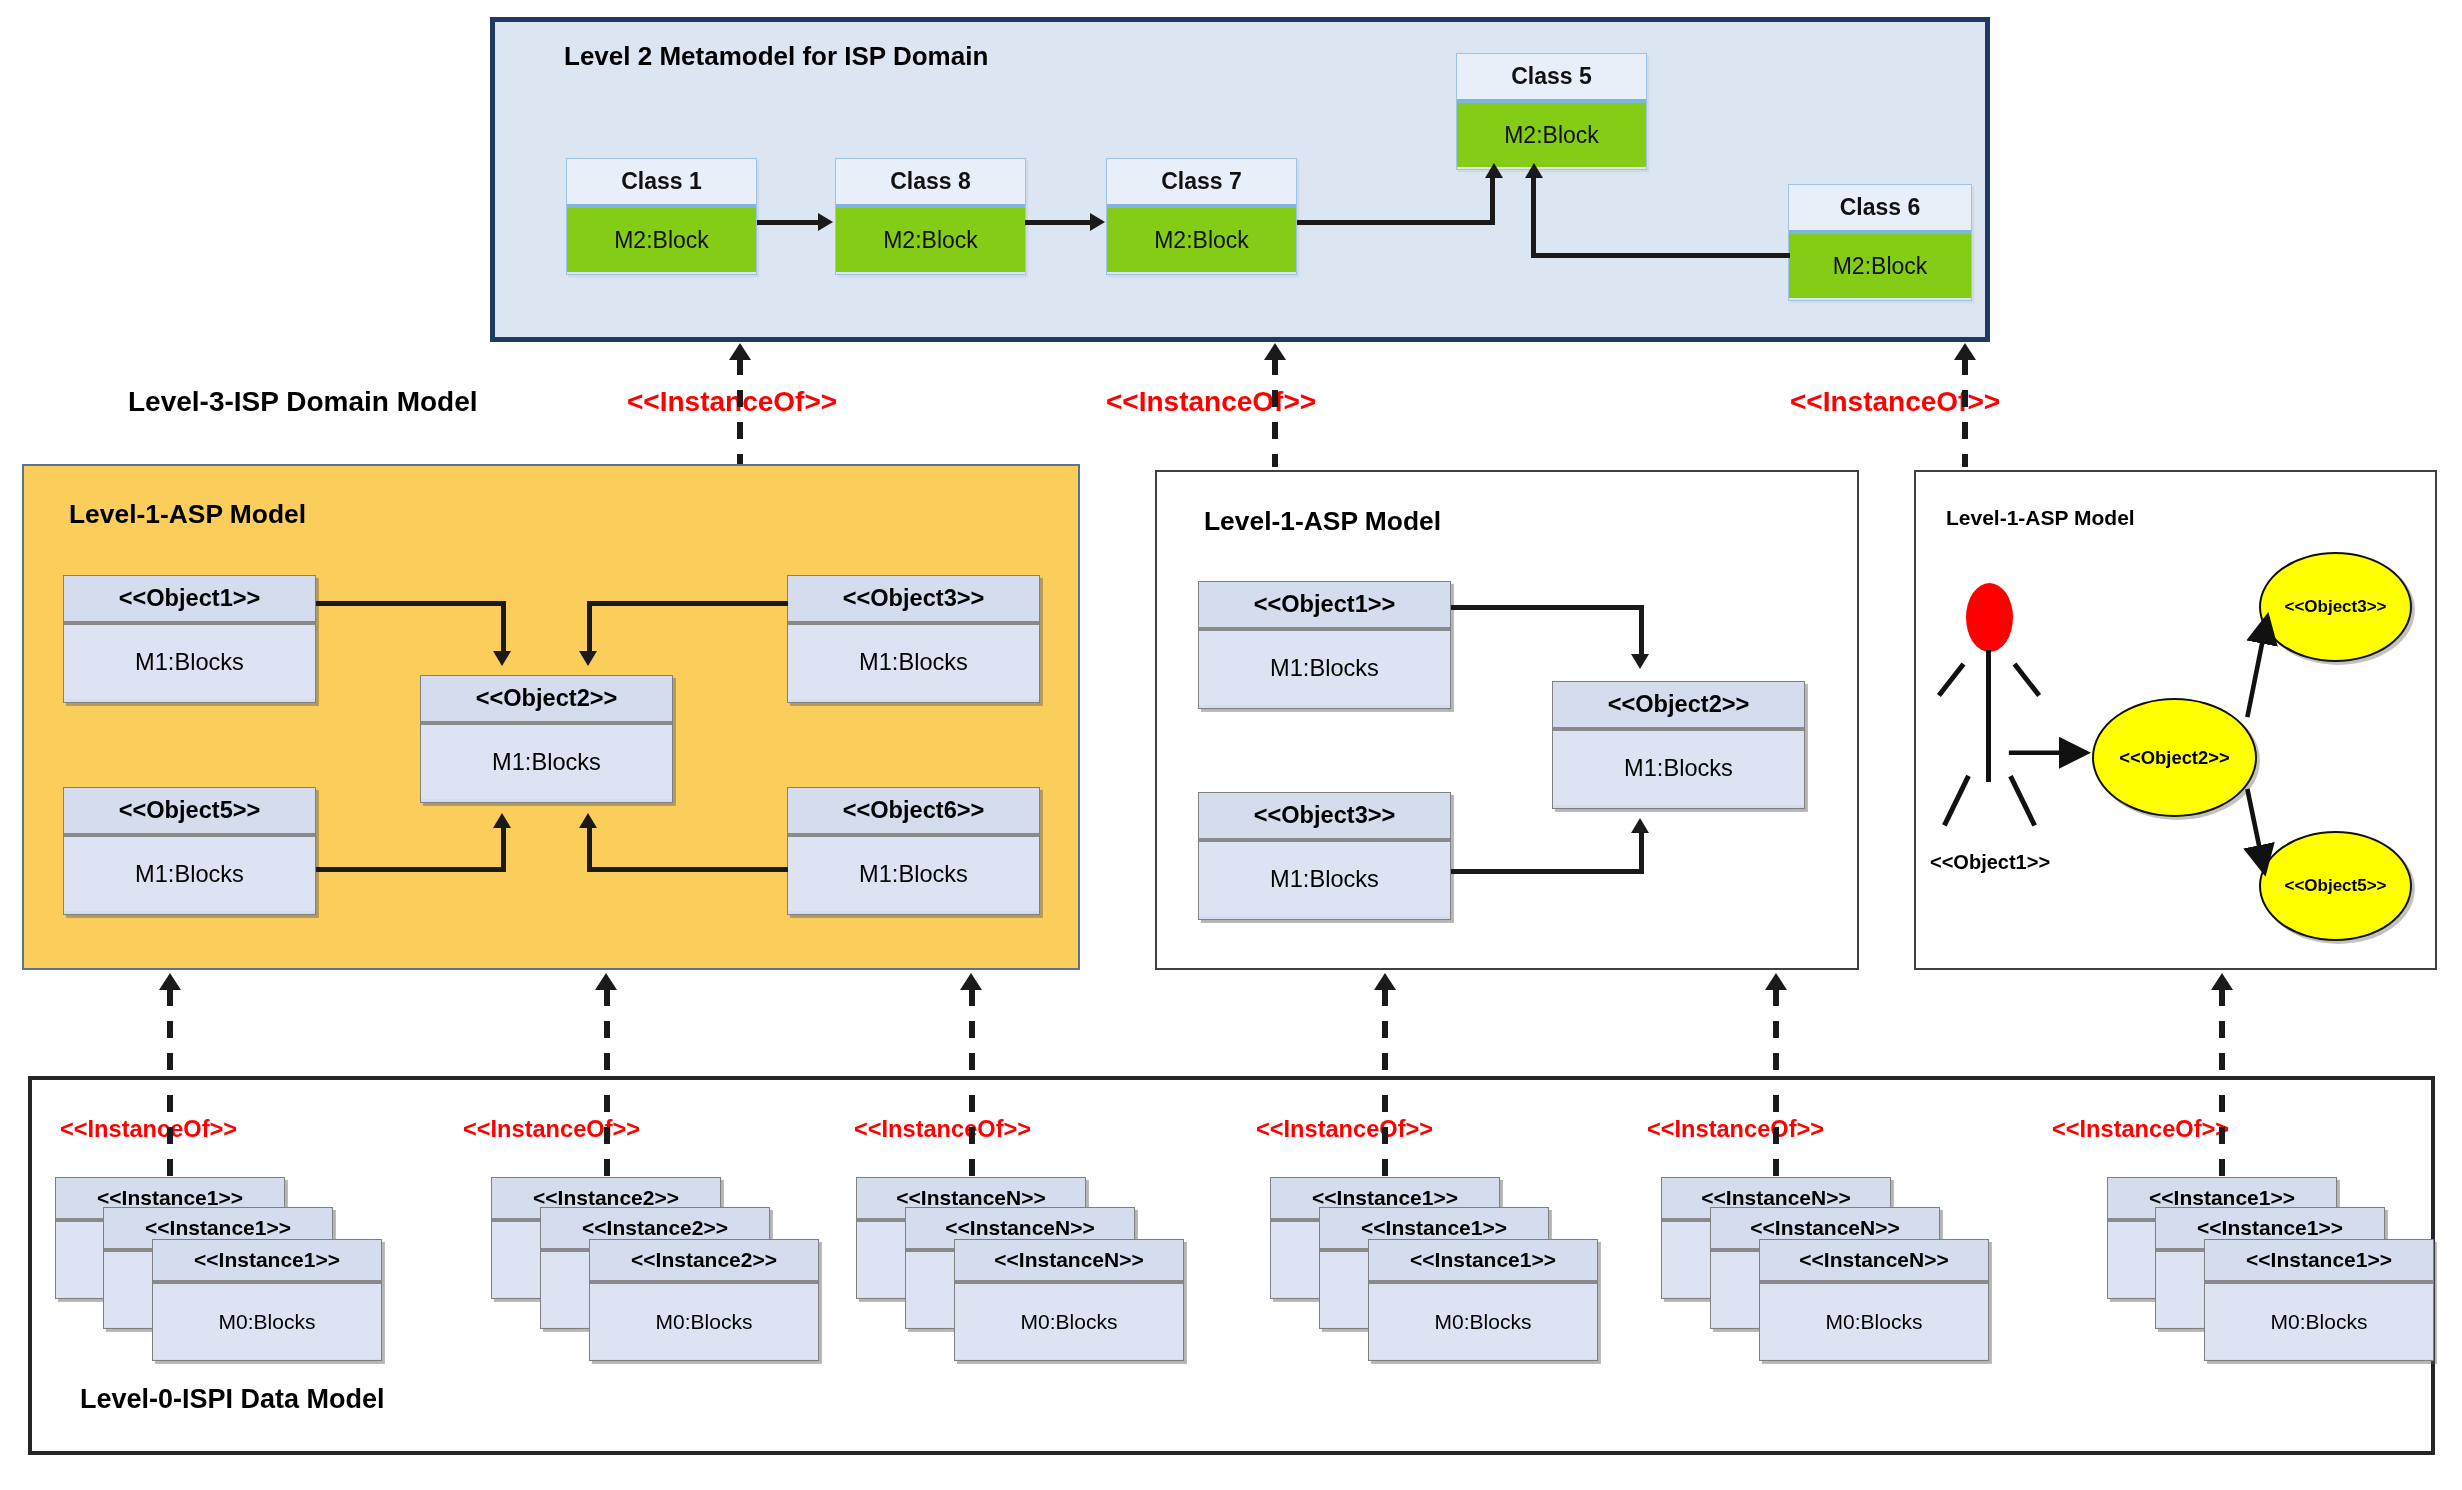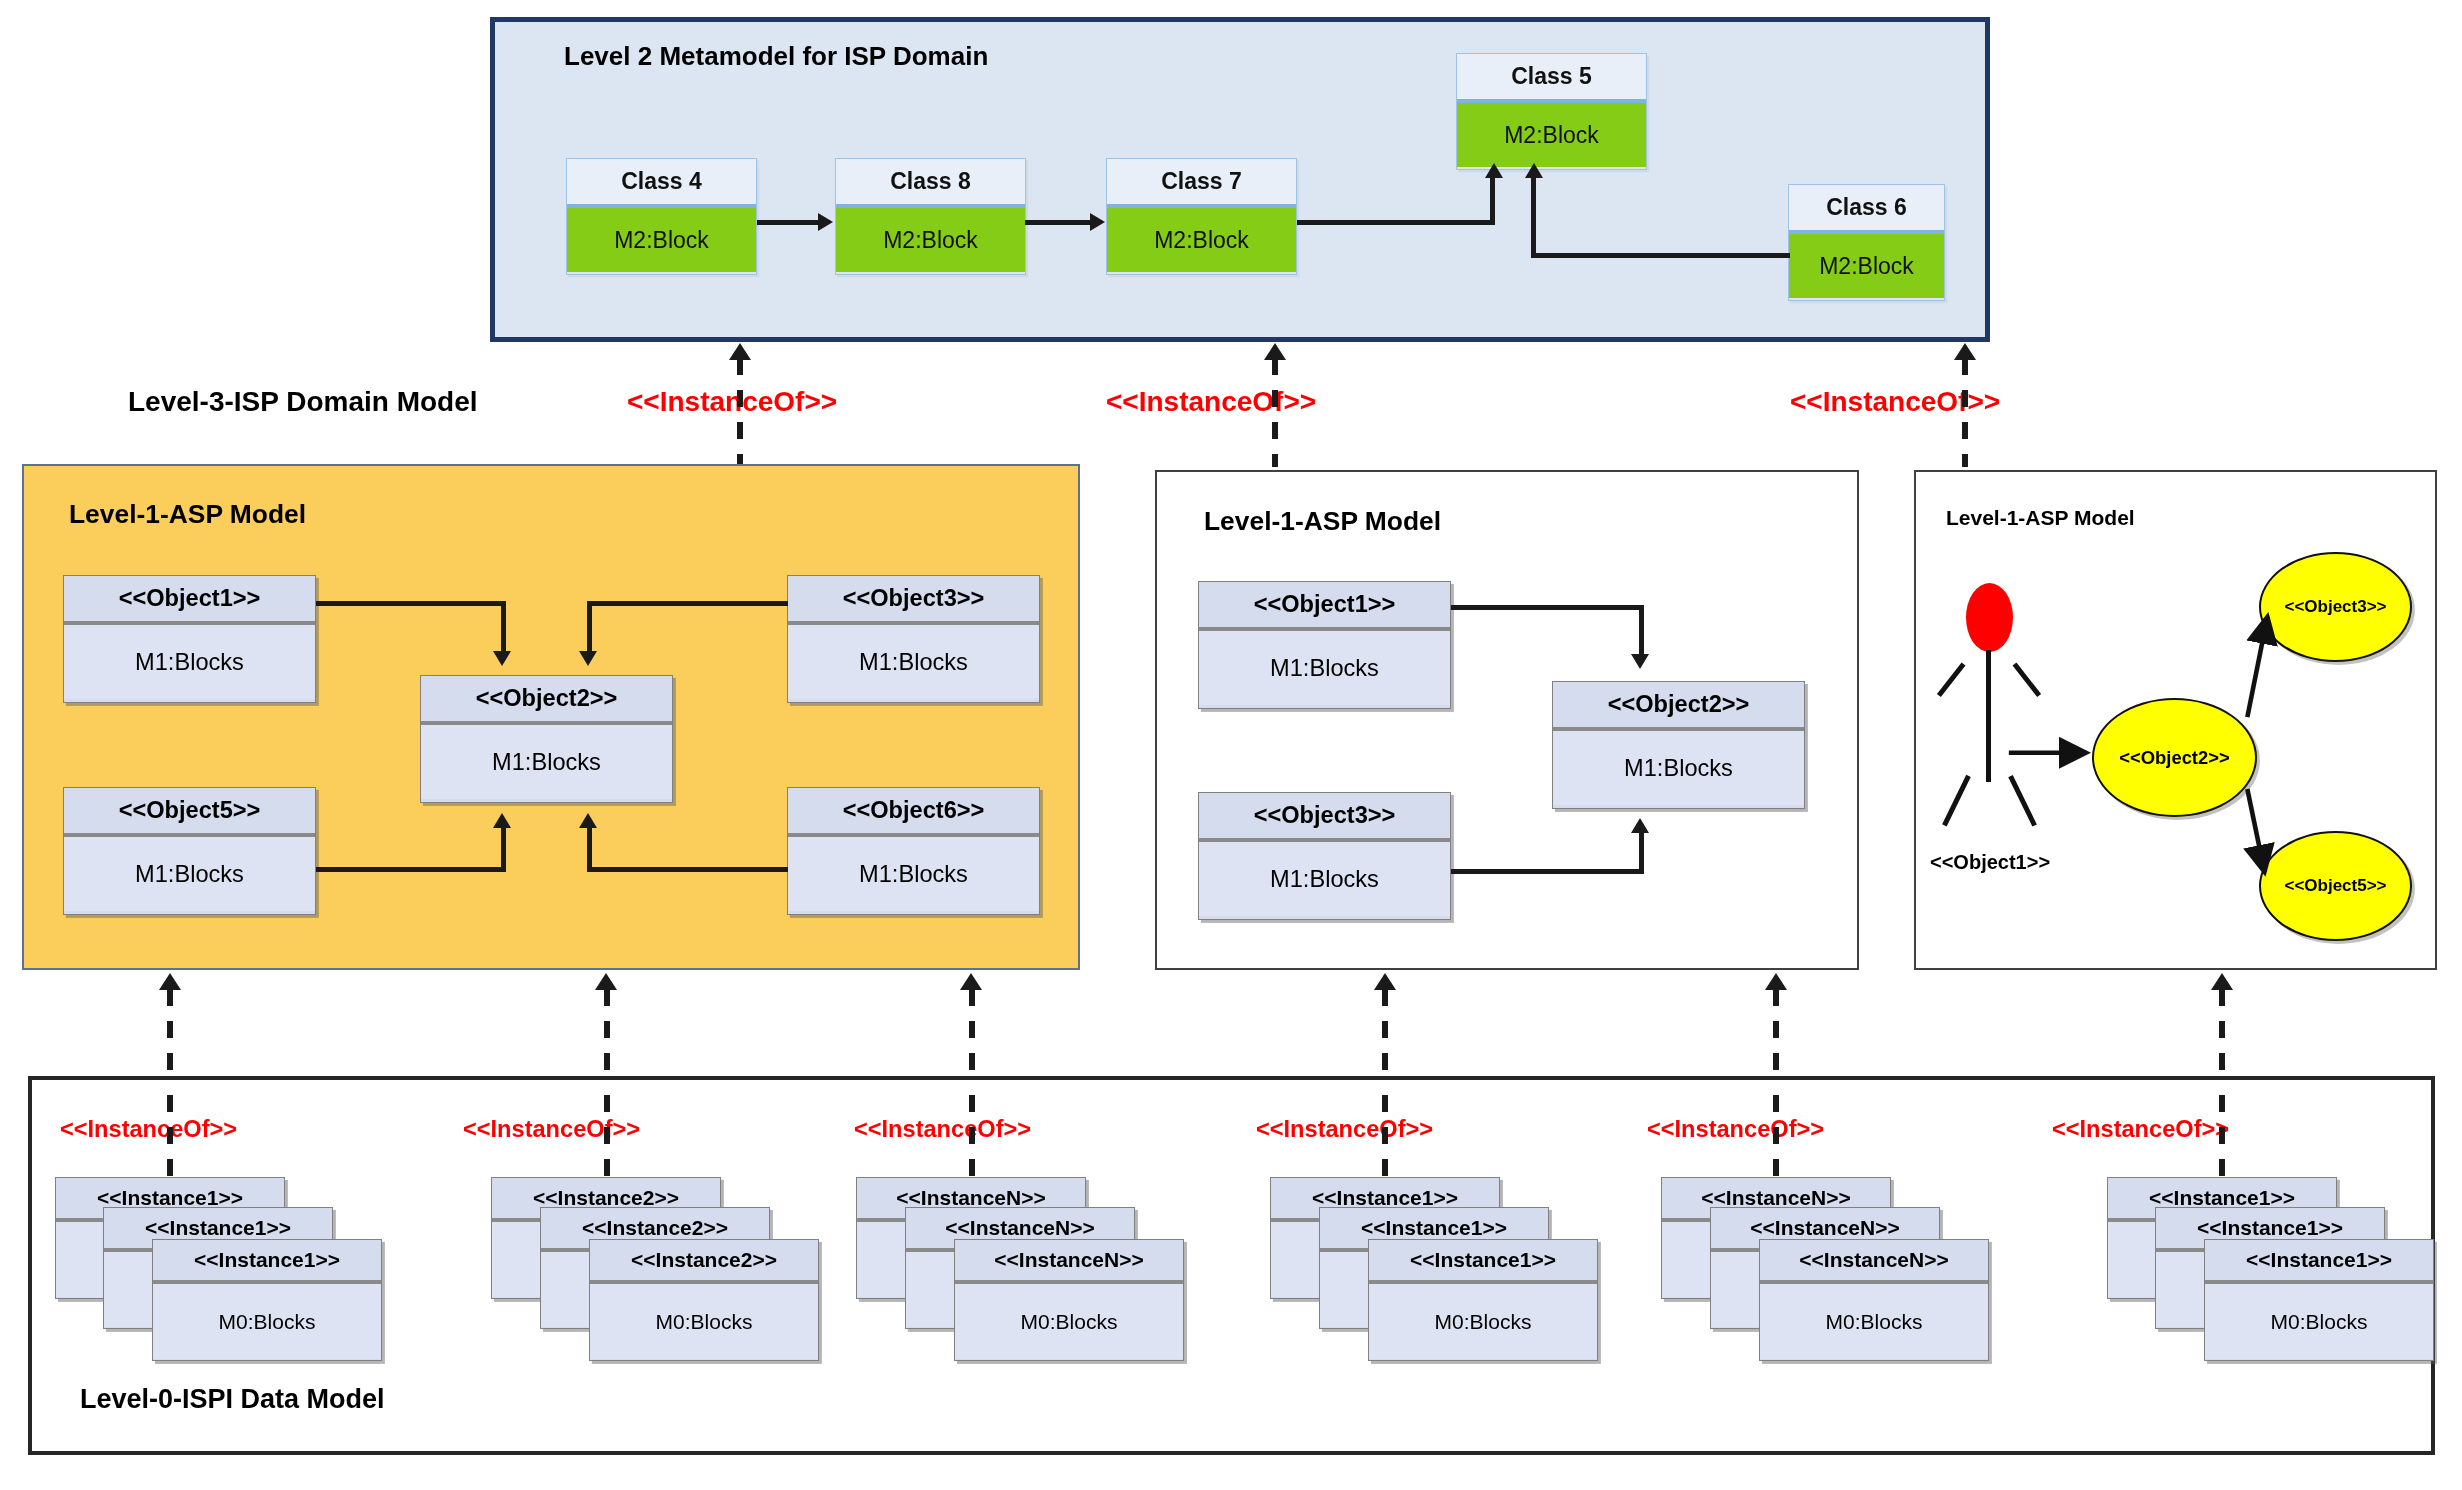--- a/index.html
+++ b/index.html
@@ -64,40 +64,40 @@
 </head>
 <body>
 
 <div id="stage">
 
   <div class="panel" id="level2-panel" style="left:490px;top:17px;width:1500px;height:325px;">
   </div>
   <div class="panel-title" style="left:564px;top:41px;font-size:26px;">Level 2 Metamodel for ISP Domain</div>
 
   <div class="umlbox m2" style="left:566px;top:158px;width:191px;height:117px;">
-    <div class="hdr" style="height:49px;font-size:23px;">Class 4</div>
+    <div class="hdr" style="height:49px;font-size:23px;">Class 1</div>
     <div class="bdy" style="height:64px;font-size:23px;">M2:Block</div>
   </div>
 
   <div class="umlbox m2" style="left:835px;top:158px;width:191px;height:117px;">
     <div class="hdr" style="height:49px;font-size:23px;">Class 8</div>
     <div class="bdy" style="height:64px;font-size:23px;">M2:Block</div>
   </div>
 
   <div class="umlbox m2" style="left:1106px;top:158px;width:191px;height:117px;">
     <div class="hdr" style="height:49px;font-size:23px;">Class 7</div>
     <div class="bdy" style="height:64px;font-size:23px;">M2:Block</div>
   </div>
 
   <div class="umlbox m2" style="left:1456px;top:53px;width:191px;height:117px;">
     <div class="hdr" style="height:49px;font-size:23px;">Class 5</div>
     <div class="bdy" style="height:64px;font-size:23px;">M2:Block</div>
   </div>
 
-  <div class="umlbox m2" style="left:1788px;top:184px;width:157px;height:117px;">
+  <div class="umlbox m2" style="left:1788px;top:184px;width:184px;height:117px;">
     <div class="hdr" style="height:49px;font-size:23px;">Class 6</div>
     <div class="bdy" style="height:64px;font-size:23px;">M2:Block</div>
   </div>
 
   <div class="hline" style="left:757px;top:220px;width:64px;"></div>
   <div class="arrow-r" style="left:818px;top:213px;"></div>
 
   <div class="hline" style="left:1025px;top:220px;width:67px;"></div>
   <div class="arrow-r" style="left:1090px;top:213px;"></div>
 

